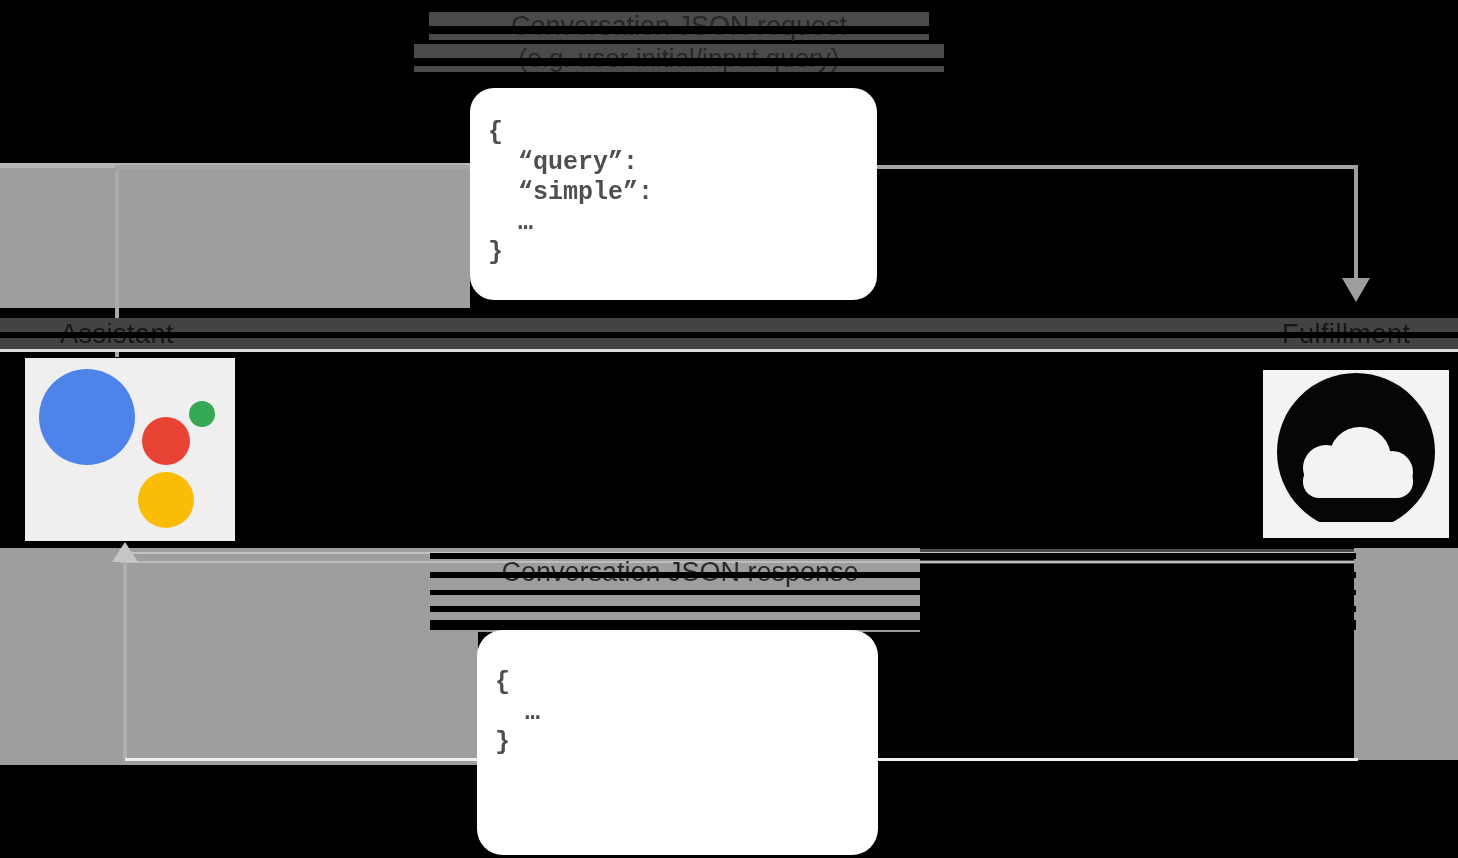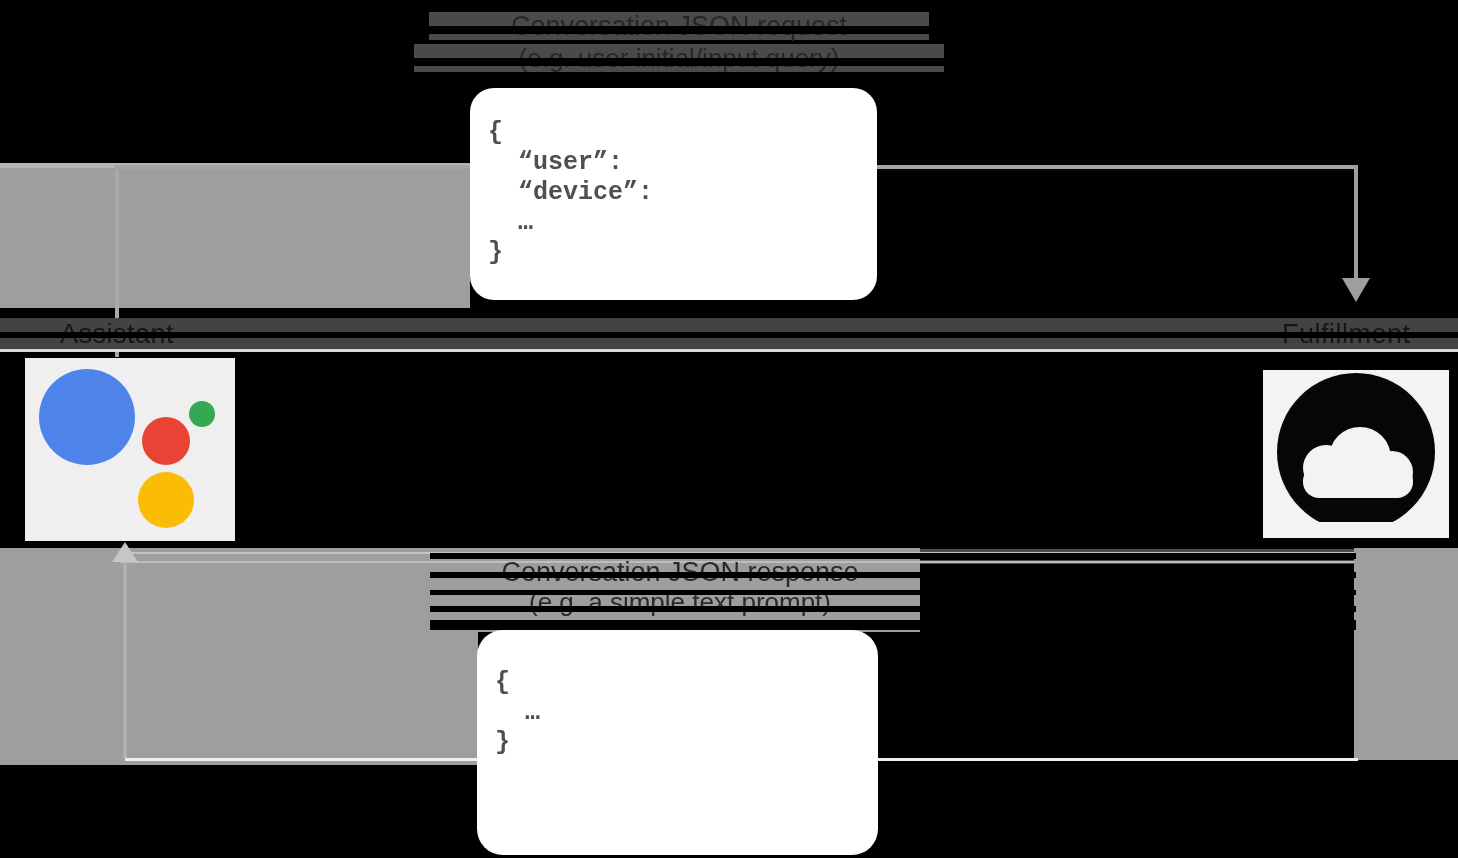--- a/index.html
+++ b/index.html
@@ -116,26 +116,25 @@
 
   <div class="abs" id="label-band"></div>
   <div class="abs" id="label-band-bottom-line"></div>
   <div class="abs node-label" id="assistant-label">Assistant</div>
   <div class="abs node-label" id="fulfillment-label">Fulfillment</div>
 
   <div class="abs title-row" id="req-title">Conversation JSON request</div>
   <div class="abs title-row" id="req-subtitle">(e.g. user initial/input query)</div>
 
   <div class="abs resp-title-row" id="resp-title">Conversation JSON response</div>
-  <div class="abs resp-title-row" id="resp-subtitle">(e.g. a simple text prompt)</div>
 
   <div class="abs payload-box" id="request-box">
     <div class="code-line">{</div>
-    <div class="code-line">  “user”:</div>
-    <div class="code-line">  “device”:</div>
+    <div class="code-line">  “query”:</div>
+    <div class="code-line">  “simple”:</div>
     <div class="code-line">  …</div>
     <div class="code-line">}</div>
   </div>
 
   <div class="abs payload-box" id="response-box">
     <div class="code-line">{</div>
     <div class="code-line">  …</div>
     <div class="code-line">}</div>
   </div>
 

